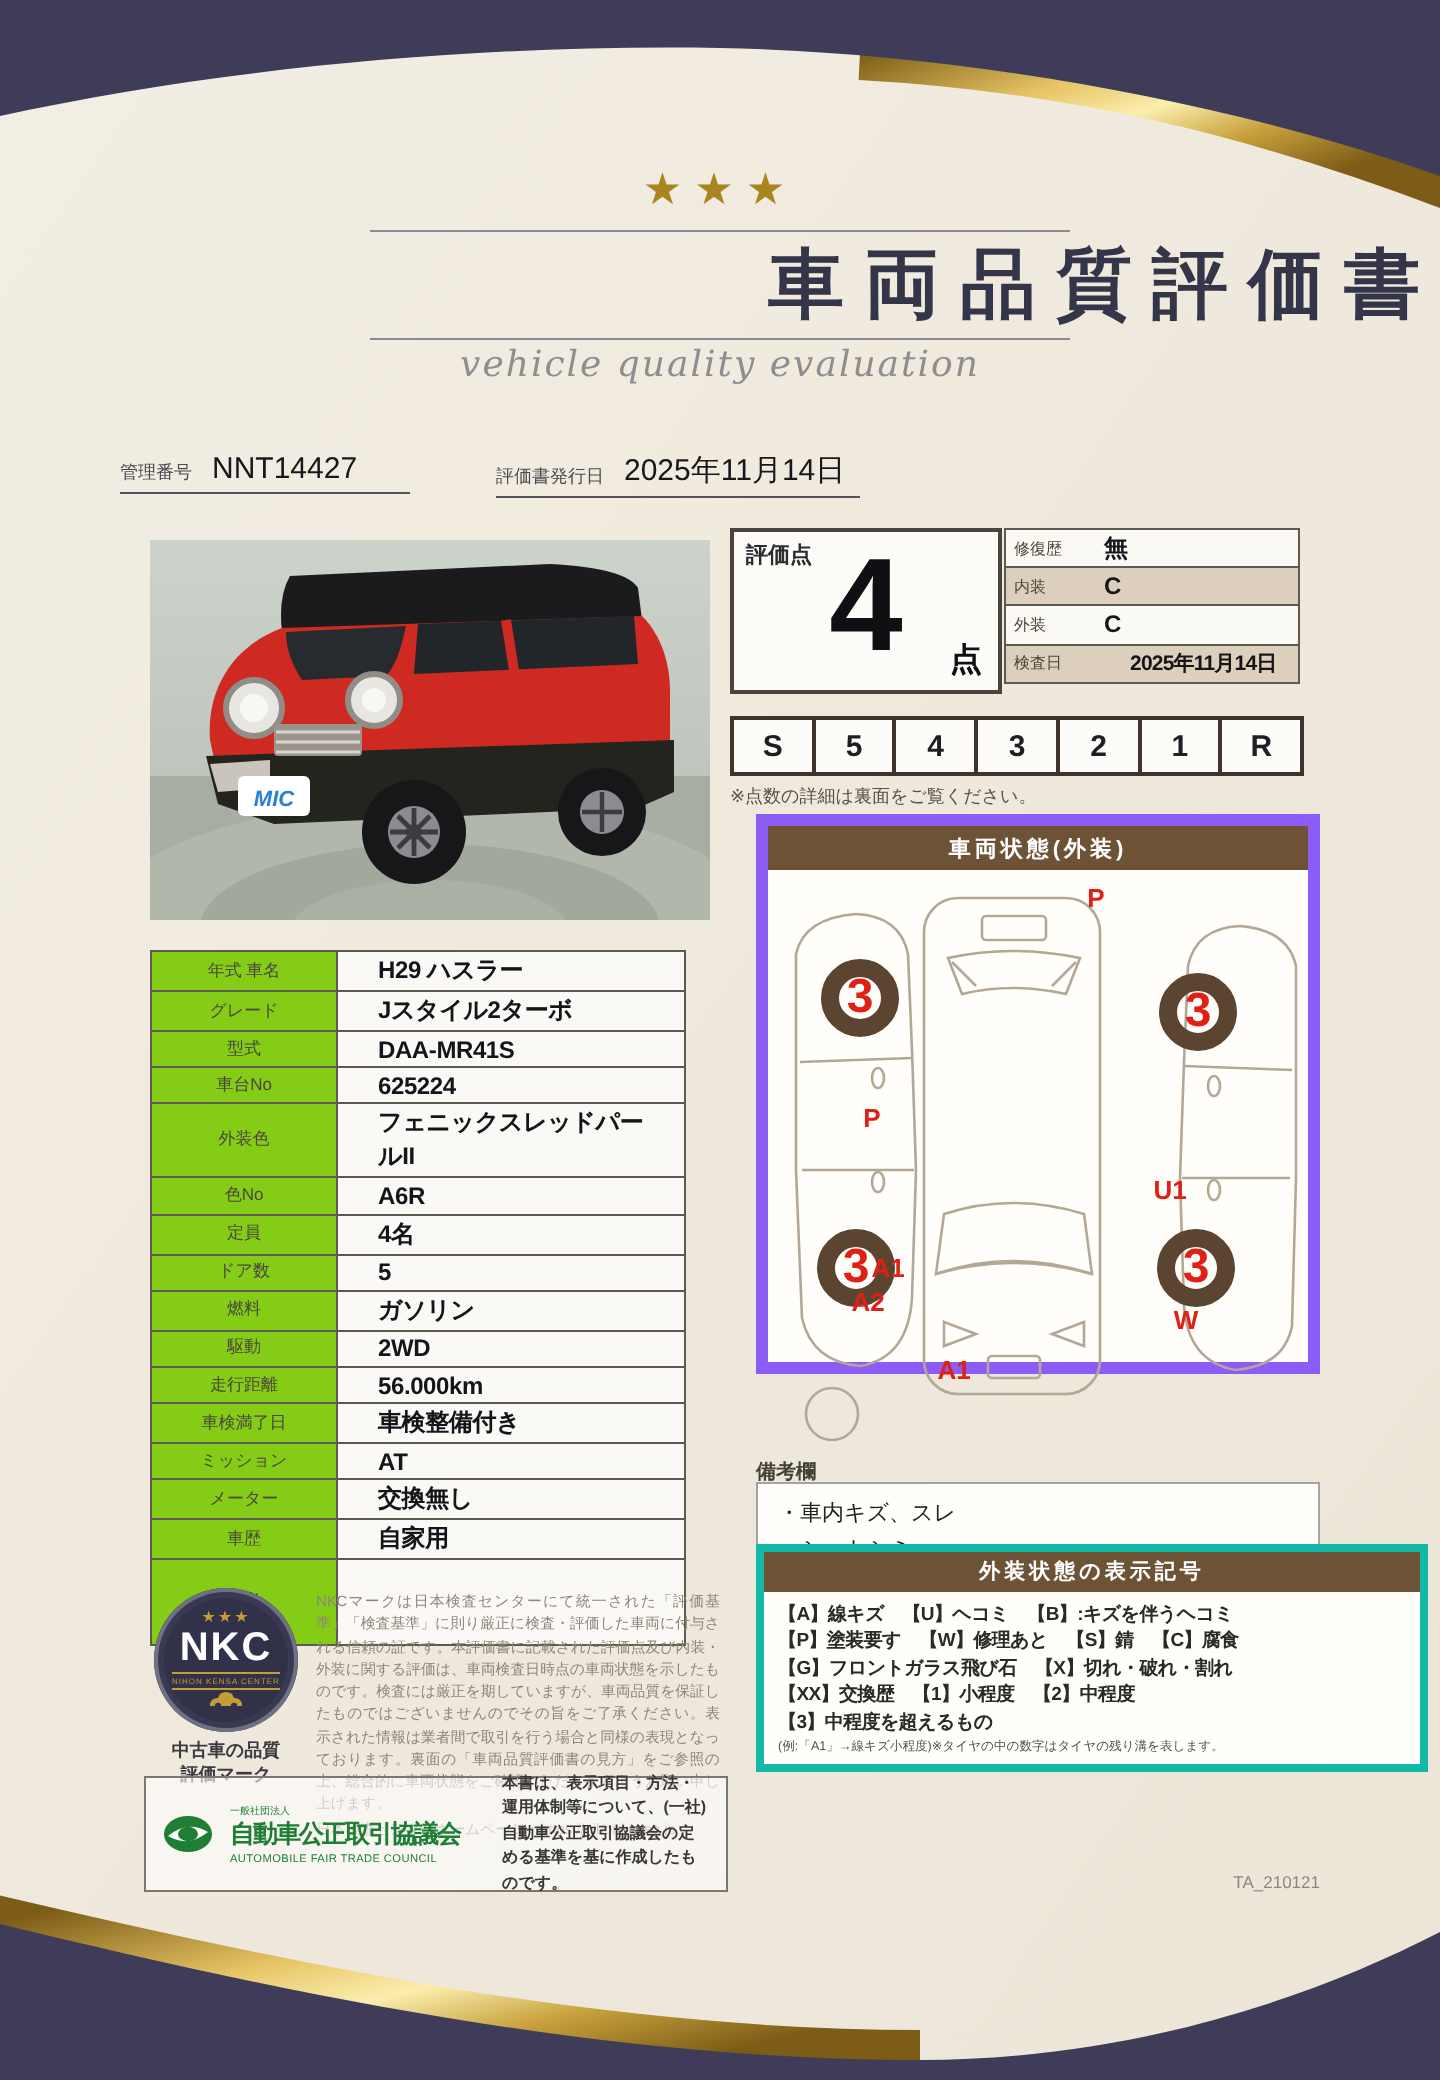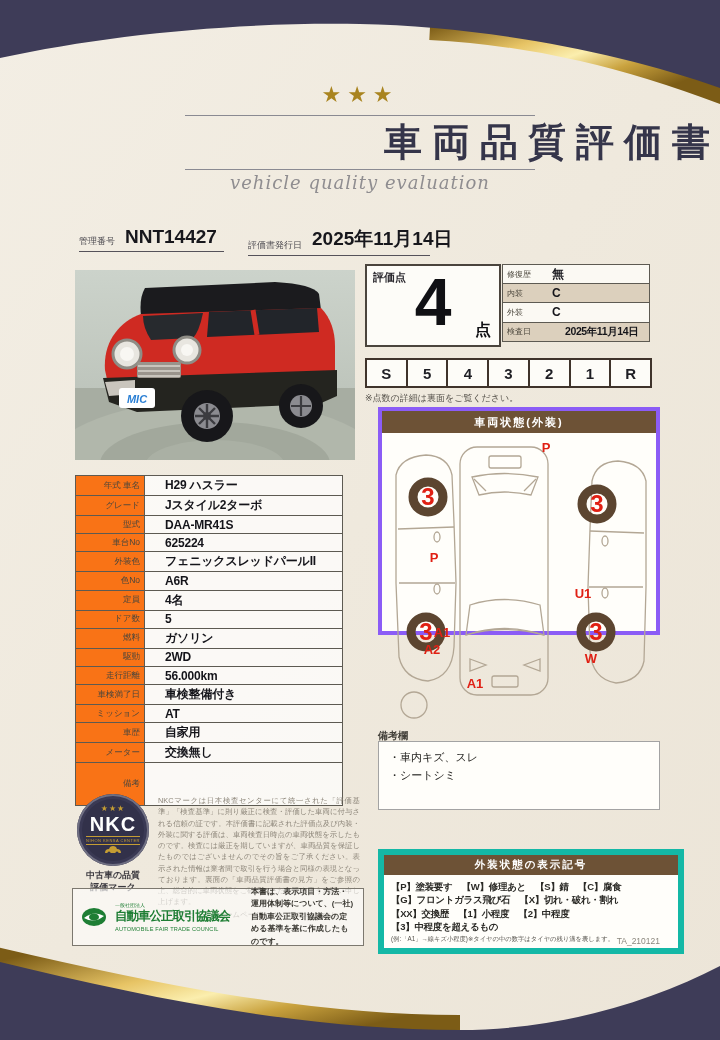--- a/index.html
+++ b/index.html
@@ -22,22 +22,22 @@
     font-family:"DejaVu Serif","Liberation Serif",serif;
     font-size:38px;font-weight:bold;letter-spacing:10px;color:#35354a;line-height:1.25;
   }
   .subtitle{
     left:0;top:172px;width:720px;text-align:center;
     font-family:"DejaVu Serif","Liberation Serif",serif;font-style:italic;
     font-size:18px;color:#8f8d90;letter-spacing:1px;
   }
   .idrow{display:flex;align-items:flex-end;gap:10px;border-bottom:1px solid #55525a;padding-bottom:3px;}
   .idrow .lab{font-size:9px;color:#4c4a50;white-space:nowrap;}
-  .idrow .val{font-size:19px;font-weight:bold;color:#17171c;white-space:nowrap;}
-  .mgmt{left:79px;top:226px;width:145px;}
+  .idrow .val{font-size:15px;font-weight:normal;color:#17171c;white-space:nowrap;}
+  .mgmt{left:60px;top:226px;width:145px;}
   .issue{left:248px;top:226px;width:182px;}
 
   
   .photo{left:75px;top:270px;width:280px;height:190px;background:#c6cdc5;}
 
   
   .scorebox{left:365px;top:264px;width:132px;height:79px;background:#fdfcf8;border:2px solid #4a443d;}
   .scorebox .lab{position:absolute;left:6px;top:4px;font-size:11px;font-weight:bold;color:#2c2a30;}
   .scorebox .num{position:absolute;left:0;top:-6px;width:132px;text-align:center;font-size:66px;font-weight:bold;color:#101014;line-height:1.3;}
   .scorebox .unit{position:absolute;right:8px;bottom:4px;font-size:16px;font-weight:bold;color:#101014;}
@@ -52,43 +52,43 @@
   .cond-value{flex:1;font-size:12px;font-weight:bold;color:#15151a;padding-left:5px;}
   .cond-value.small{font-size:10.5px;letter-spacing:-0.4px;padding-left:2px;}
 
   
   .scale{left:365px;top:358px;width:283px;height:26px;display:flex;background:#fdfcf8;border:2px solid #3f332b;}
   .scale-cell{flex:1;display:flex;align-items:center;justify-content:center;border-left:2px solid #3f332b;font-size:15px;font-weight:bold;color:#1e1e24;}
   .scale-cell:first-child{border-left:none;}
   .scale-note{left:365px;top:392px;font-size:9px;color:#55514a;}
 
   
-  .diagram{left:378px;top:407px;width:282px;height:228px;background:#fffefa;border:4px solid #8b5cf6;box-sizing:border-box;}
+  .diagram{left:378px;top:407px;width:282px;height:280px;background:#fffefa;border:6px solid #8b5cf6;box-sizing:border-box;}
   .diagram-head{height:22px;background:#6d5236;color:#fff;font-size:11px;font-weight:bold;letter-spacing:2px;display:flex;align-items:center;justify-content:center;}
   .diagram-body{position:relative;width:278px;height:292px;}
   .marker{position:absolute;transform:translate(-50%,-50%);color:#e02014;font-weight:bold;font-size:13px;white-space:nowrap;z-index:3;}
   .marker.tire{font-size:24px;}
 
   
   .remarks-label{left:378px;top:729px;font-size:10px;font-weight:bold;color:#44413a;}
   .remarks{left:378px;top:741px;width:282px;height:69px;background:#fffefa;border:1px solid #a3a3a3;box-sizing:border-box;padding:6px 10px;}
   .remarks div{font-size:11px;color:#23221f;line-height:1.65;}
 
   
-  .legend{left:378px;top:849px;width:306px;background:#fffefa;border:6px solid #14b8a6;box-sizing:border-box;}
+  .legend{left:378px;top:772px;width:336px;background:#fffefa;border:4px solid #14b8a6;box-sizing:border-box;}
   .legend-head{height:20px;background:#6d5236;color:#fff;font-size:10.5px;font-weight:bold;letter-spacing:2px;display:flex;align-items:center;justify-content:center;}
   .legend-body{padding:5px 7px 4px 7px;}
   .legend-body .lline{font-size:9.5px;font-weight:bold;color:#2b2a26;line-height:1.42;letter-spacing:-0.3px;white-space:nowrap;}
   .legend-foot{font-size:6.3px;color:#55524c;margin-top:1px;white-space:nowrap;}
   .doc-code{left:0;top:936px;width:660px;text-align:right;font-size:8.5px;color:#8b877e;}
 
   
   .spec{left:75px;top:475px;width:268px;border-collapse:collapse;background:rgba(255,255,255,0.72);}
   .spec th,.spec td{border:1px solid #5d5a52;}
-  .spec th{width:60px;background:#f97316;font-size:8.5px;font-weight:normal;color:#4b463c;text-align:right;padding:2px 4px;}
+  .spec th{width:60px;background:#84cc16;font-size:8.5px;font-weight:normal;color:#4b463c;text-align:center;padding:2px 16px;}
   .spec td{font-size:12px;font-weight:bold;color:#14141a;padding:1px 20px;height:15.2px;letter-spacing:-0.2px;}
   .spec tr.tall th{height:38px;vertical-align:middle;}
   .spec tr.tall td{height:38px;}
 
   
   .nkc-logo{left:76px;top:794px;width:74px;text-align:center;}
   .nkc-circle{
     width:72px;height:72px;border-radius:50%;margin:0 auto;
     background:#32314a;box-shadow:inset 0 0 0 2px rgba(255,255,255,0.28), inset 0 0 0 5px #3a3954;
     display:flex;flex-direction:column;align-items:center;justify-content:center;
@@ -286,20 +286,21 @@
 <div class="layer remarks-label">備考欄</div>
 <div class="layer remarks">
     <div>・車内キズ、スレ</div>
     <div>・シートシミ</div>
   </div>
 
 <div class="layer legend">
   <div class="legend-head">外装状態の表示記号</div>
   <div class="legend-body">
     <div id="legend-lines">
+        <div class="lline">【A】線キズ　【U】ヘコミ　【B】:キズを伴うヘコミ</div>
         <div class="lline">【P】塗装要す　【W】修理あと　【S】錆　【C】腐食</div>
         <div class="lline">【G】フロントガラス飛び石　【X】切れ・破れ・割れ</div>
         <div class="lline">【XX】交換歴　【1】小程度　【2】中程度</div>
         <div class="lline">【3】中程度を超えるもの</div>
       </div>
     <div class="legend-foot">(例:「A1」→線キズ小程度)※タイヤの中の数字はタイヤの残り溝を表します。</div>
   </div>
 </div>
 <div class="layer doc-code">TA_210121</div>
 
@@ -351,26 +352,26 @@
       </tr>
       <tr>
         <th>車検満了日</th>
         <td>車検整備付き</td>
       </tr>
       <tr>
         <th>ミッション</th>
         <td>AT</td>
       </tr>
       <tr>
+        <th>メーター</th>
+        <td>交換無し</td>
+      </tr>
+      <tr>
         <th>車歴</th>
         <td>自家用</td>
-      </tr>
-      <tr>
-        <th>メーター</th>
-        <td>交換無し</td>
       </tr>
       <tr class="tall">
         <th>備考</th>
         <td></td>
       </tr>
     </tbody>
 </table>
 
 <div class="layer nkc-logo">
   <div class="nkc-circle">

